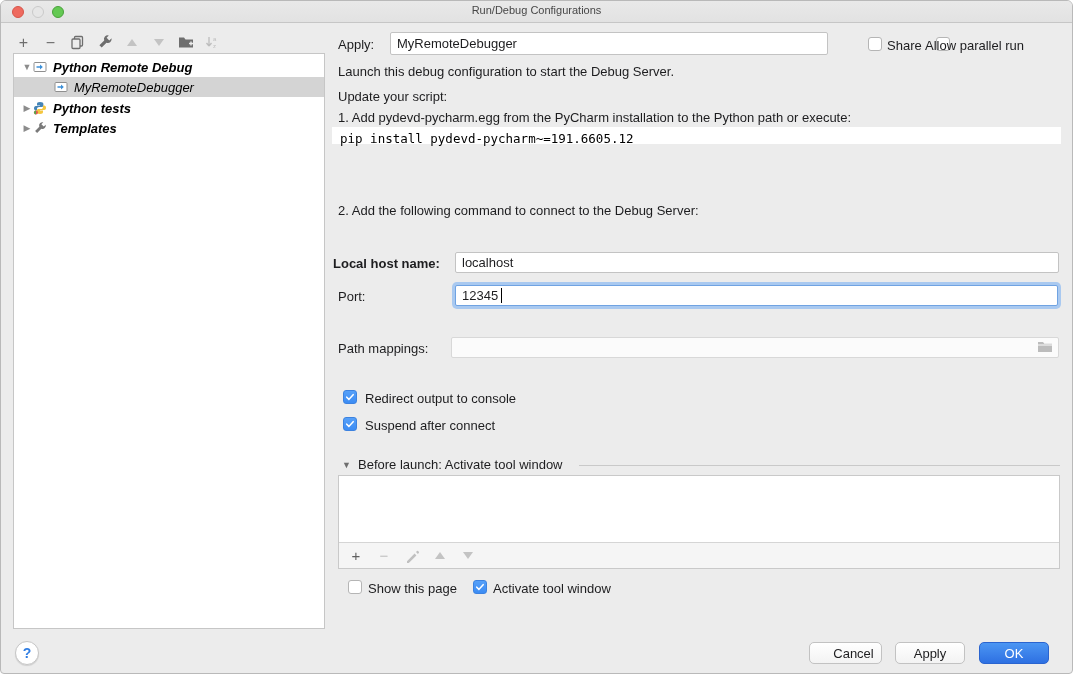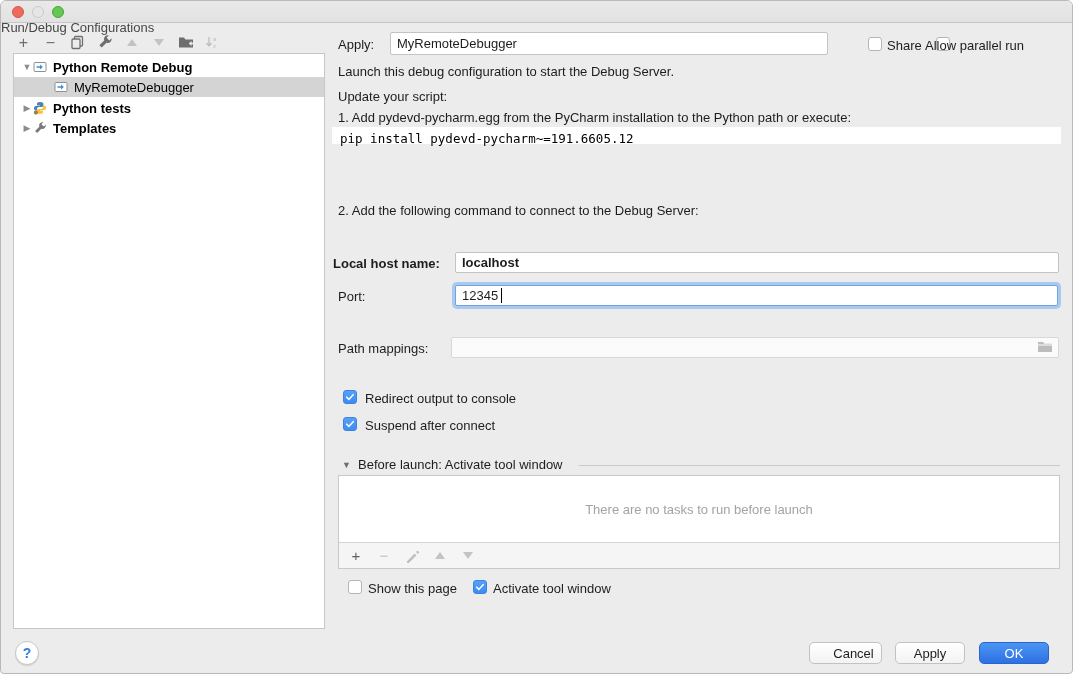--- a/index.html
+++ b/index.html
@@ -4,42 +4,42 @@
 <style>
   * { margin:0; padding:0; box-sizing:border-box; }
   html,body { width:1073px; height:674px; background:#fff; }
   body { font-family:"Liberation Sans", sans-serif; font-size:13px; color:#1d1d1f; }
   #window { position:relative; width:1073px; height:674px; background:#ececec;
             border-radius:6px 6px 4px 4px; overflow:hidden; border:1px solid #b9b9b9; }
 
   
   .titlebar { position:absolute; top:0; left:0; right:0; height:22px;
               background:linear-gradient(#e9e9e9,#e2e2e2); border-bottom:1px solid #c6c6c6; }
-  .title { position:absolute; top:3px; left:0; right:0; 
-           font-size:13px; color:#474747;margin-top:16px; }
+  .title { position:absolute; top:3px; left:0; right:0; text-align:center;
+           font-size:11px; color:#474747; }
   .tl { position:absolute; top:5px; width:12px; height:12px; border-radius:50%; }
   .tl.red   { left:11px; background:#ee6a5f; border:1px solid #d65549; }
   .tl.gray  { left:31px; background:#e6e6e6; border:1px solid #c9c9c9; }
   .tl.green { left:51px; background:#64c953; border:1px solid #4aa13c; }
 
   
   .sb-toolbar { position:absolute; top:30px; left:14px; height:22px; display:flex;
                 align-items:center; gap:10px; }
   .tbi { width:17px; height:17px; display:flex; align-items:center; justify-content:center;
          color:#6e6e6e; font-size:16px; line-height:17px; }
   .tbi.dis { color:#bdbdbd; }
   .tbi svg { display:block; }
 
   .tree-panel { position:absolute; left:12px; top:52px; width:312px; height:576px;
                 background:#fff; border:1px solid #c6c6c6; }
   .tree-row { position:absolute; left:13px; width:310px; height:20px;
               display:flex; align-items:center; }
   .tree-row .chev { width:12px; margin-left:7px; font-size:9px; color:#8c8c8c; text-align:center; }
   .tree-row .ticon { width:16px; height:14px; margin-right:4px; display:flex; align-items:center; }
-  .tree-row .tlabel { font-weight:bold; color:#000; }
+  .tree-row .tlabel { font-weight:bold; color:#000;font-style:italic; }
   .tree-row.child { padding-left:40px; }
   .tree-row.child .tlabel { font-weight:normal; }
   .tree-row.selected { background:#d4d4d4; }
   .r0{top:56px;} .r1{top:76px;} .r2{top:97px;} .r3{top:117px;}
 
   
   .lbl { position:absolute; color:#1d1d1f; }
   .txt { position:absolute; color:#1d1d1f; }
   .field { position:absolute; border:1px solid #c3c3c3; border-radius:2px; background:#fff;
            font-family:"Liberation Sans", sans-serif; font-size:13px; color:#1d1d1f;
@@ -59,21 +59,21 @@
   .step1  { left:337px; top:109px; }
   .step2  { left:337px; top:158px;margin-top:44px; }
 
   .codeblock { position:absolute; left:331px; width:729px; background:#fff;
                font-family:"DejaVu Sans Mono", monospace; font-size:12.5px; color:#000;
                padding:4px 8px; }
   .code1 { top:126px; height:17px; }
   .code2 { top:171px; height:57px; line-height:19px; }
 
   .lh-label { left:332px; top:255px;font-weight:bold; }
-  .lh-input { left:454px; top:251px; width:604px; height:21px;font-weight:bold; }
+  .lh-input { left:454px; top:251px; width:604px; height:21px; }
   .port-label { left:337px; top:288px; }
   .port-input { left:454px; top:284px; width:603px; height:21px; }
   .caret { position:absolute; left:500px; top:287px; width:1px; height:15px; background:#000; }
 
   .pm-label { left:337px; top:340px; }
   .pm-wrap { position:absolute; left:450px; top:336px; width:608px; height:21px; }
   .pm-input { left:0; top:0; width:608px; height:21px; padding-right:26px; }
   .pm-folder { position:absolute; right:6px; top:4px; }
 
   
@@ -260,21 +260,20 @@
         <path d="M3.2 7.2l2.5 2.6 5-5.5" stroke="#fff" stroke-width="1.8" fill="none" stroke-linecap="round"></path>
       </svg>
   </span>
   <div class="lbl suspend-label">Suspend after connect</div>
 
   <div class="bl-chev">▼</div>
   <div class="lbl bl-label">Before launch: Activate tool window</div>
   <div class="bl-line"></div>
 
   <div class="tasks-box">
-    <div class="tasks-empty">There are no tasks to run before launch</div>
     <div class="tasks-toolbar">
       <span class="tti">+</span>
       <span class="tti dis">−</span>
       <span class="tti dis">
         <svg width="14" height="14" viewBox="0 0 14 14">
             <path d="M2 12.2V14h1.8l7.6-7.6-1.8-1.8L2 12.2zM12.8 4.9l1-1a.8.8 0 0 0 0-1.1l-.7-.7a.8.8 0 0 0-1.1 0l-1 1 1.8 1.8z" fill="#c0c0c0"></path>
           </svg>
       </span>
       <span class="tti dis">
           <span class="tri-up"></span>

